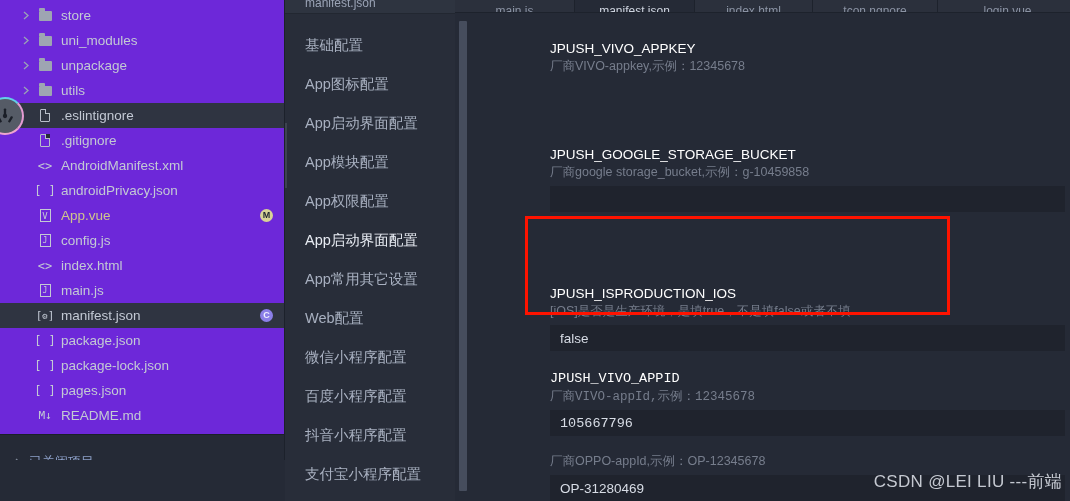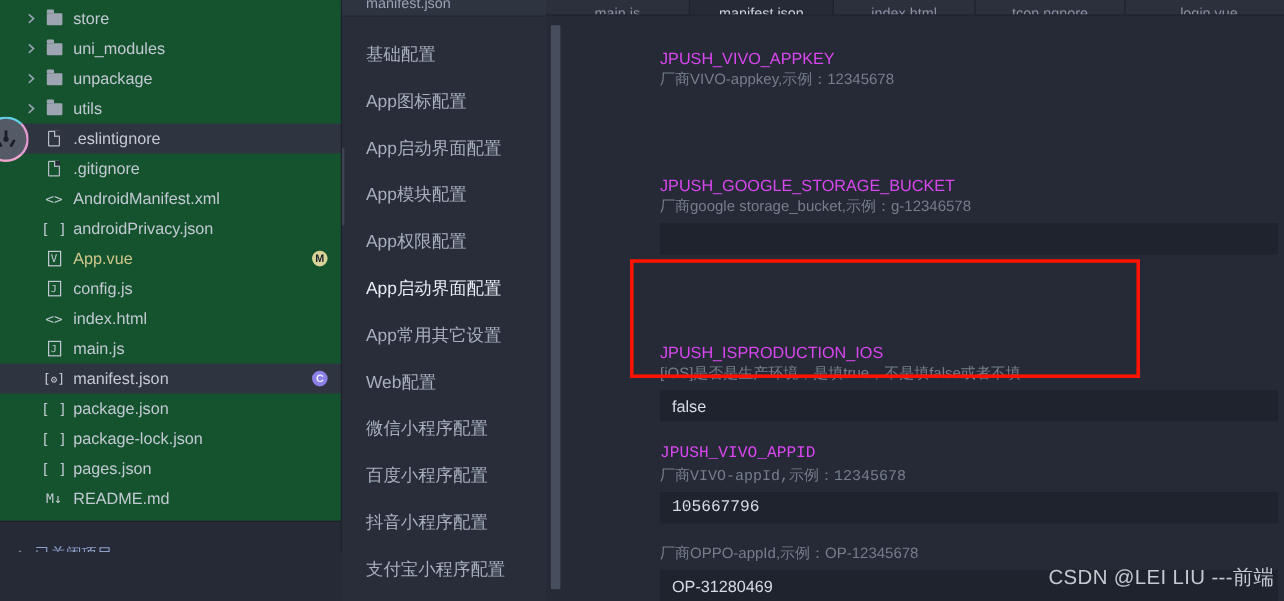--- a/index.html
+++ b/index.html
@@ -13,21 +13,21 @@
     position: relative;
     width: 1070px; height: 501px;
     display: flex;
     background: #252a36;
   }
 
   
   .explorer {
     position: relative;
     width: 285px; height: 460px;
-    background: #14532d;
+    background: #6d28d9;
     flex: 0 0 285px;
     padding-top: 3px;
     overflow: hidden;
   }
   .tree-row {
     position: relative;
     display: flex;
     align-items: center;
     height: 25px;
     padding-left: 18px;
@@ -251,21 +251,21 @@
   }
 
   .fields {
     position: absolute;
     left: 95px; top: 0;
     right: 0;
   }
   .field { position: relative; }
   .field-key {
     font-size: 13.5px;
-    color: #d946ef;
+    color: #ffffff;
     padding-bottom: 2px;
     white-space: nowrap;
   }
   .field-hint {
     font-size: 12.5px;
     color: #767d8c;
     padding-bottom: 5px;
     white-space: nowrap;
   }
   .field-input {
@@ -535,21 +535,21 @@
 
     <div class="editor-body">
       <div class="ed-scrollbar"></div>
       <div class="fields" id="fields">
           <div class="field" style="position: absolute; top: 28px; left: 0px;">
             <div class="field-key">JPUSH_VIVO_APPKEY</div>
             <div class="field-hint">厂商VIVO-appkey,示例：12345678</div>
           </div>
           <div class="field" style="position: absolute; top: 134px; left: 0px;">
             <div class="field-key">JPUSH_GOOGLE_STORAGE_BUCKET</div>
-            <div class="field-hint">厂商google storage_bucket,示例：g-12346578</div>
+            <div class="field-hint">厂商google storage_bucket,示例：g-10459858</div>
             <div class="field-input"></div>
           </div>
           <div class="field" style="position: absolute; top: 237px; left: 0px; margin-top: 36px;">
             <div class="field-key">JPUSH_ISPRODUCTION_IOS</div>
             <div class="field-hint">[iOS]是否是生产环境，是填true，不是填false或者不填</div>
             <div class="field-input">false</div>
           </div>
           <div class="field" style="position: absolute; top: 358px; left: 0px; font-family: Liberation Mono, monospace;">
             <div class="field-key">JPUSH_VIVO_APPID</div>
             <div class="field-hint">厂商VIVO-appId,示例：12345678</div>

